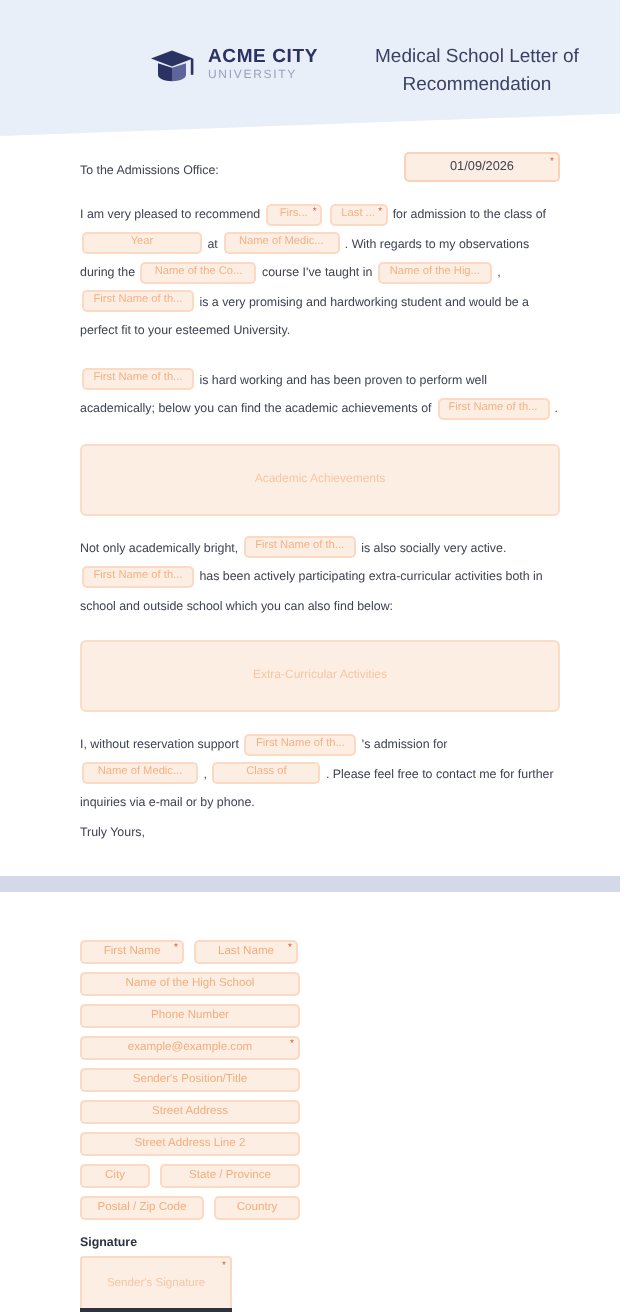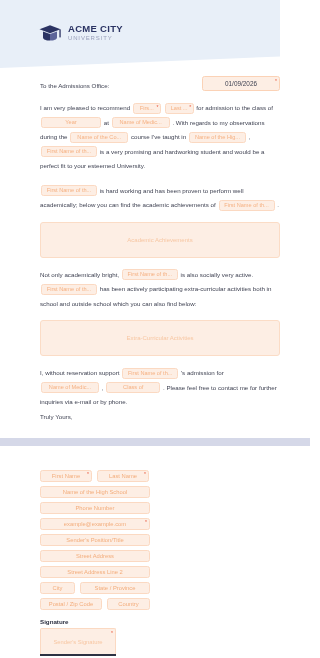--- a/index.html
+++ b/index.html
@@ -7,24 +7,25 @@
     width: 310px; height: 658px;
     background: #ffffff;
     font-family: "Liberation Sans", sans-serif;
     overflow: hidden;
   }
   body { position: relative; }
 
   
   .header {
     position: relative;
-    width: 280px;
+    width: 320px;
     height: 68px;
     background: #ffffff;
     overflow: hidden;
+    padding-left: 36px;
   }
   .header-bg {
     position: absolute;
     inset: 0;
     background: #e8eff8;
     clip-path: polygon(0 0, 100% 0, 100% 83%, 0 100%);
   }
   .header-inner {
     position: relative;
     display: flex;
@@ -190,20 +191,21 @@
         <path d="M1.5 6.2 L12 2.2 L22.5 6.2 L12 10.2 Z" fill="#2b3363"></path>
         <path d="M5 8.6 L5 14.4 C5 16.4 8.4 17.6 12 17.6 L12 10.9 Z" fill="#2b3363"></path>
         <path d="M12 10.9 L12 17.6 C15.6 17.6 19 16.4 19 14.4 L19 8.6 Z" fill="#5d659a"></path>
         <rect x="21.4" y="6.4" width="1.3" height="8" fill="#2b3363"></rect>
       </svg>
       <div class="brand-text">
         <div class="brand-name">ACME CITY</div>
         <div class="brand-sub">UNIVERSITY</div>
       </div>
     </div>
+    <div class="doc-title">Medical School Letter of Recommendation</div>
   </div>
 </div>
 
 <div class="page">
 
   <div class="date-row">
     <div class="salutation">To the Admissions Office:</div>
     <div class="fld date-fld req">01/09/2026</div>
   </div>
 

